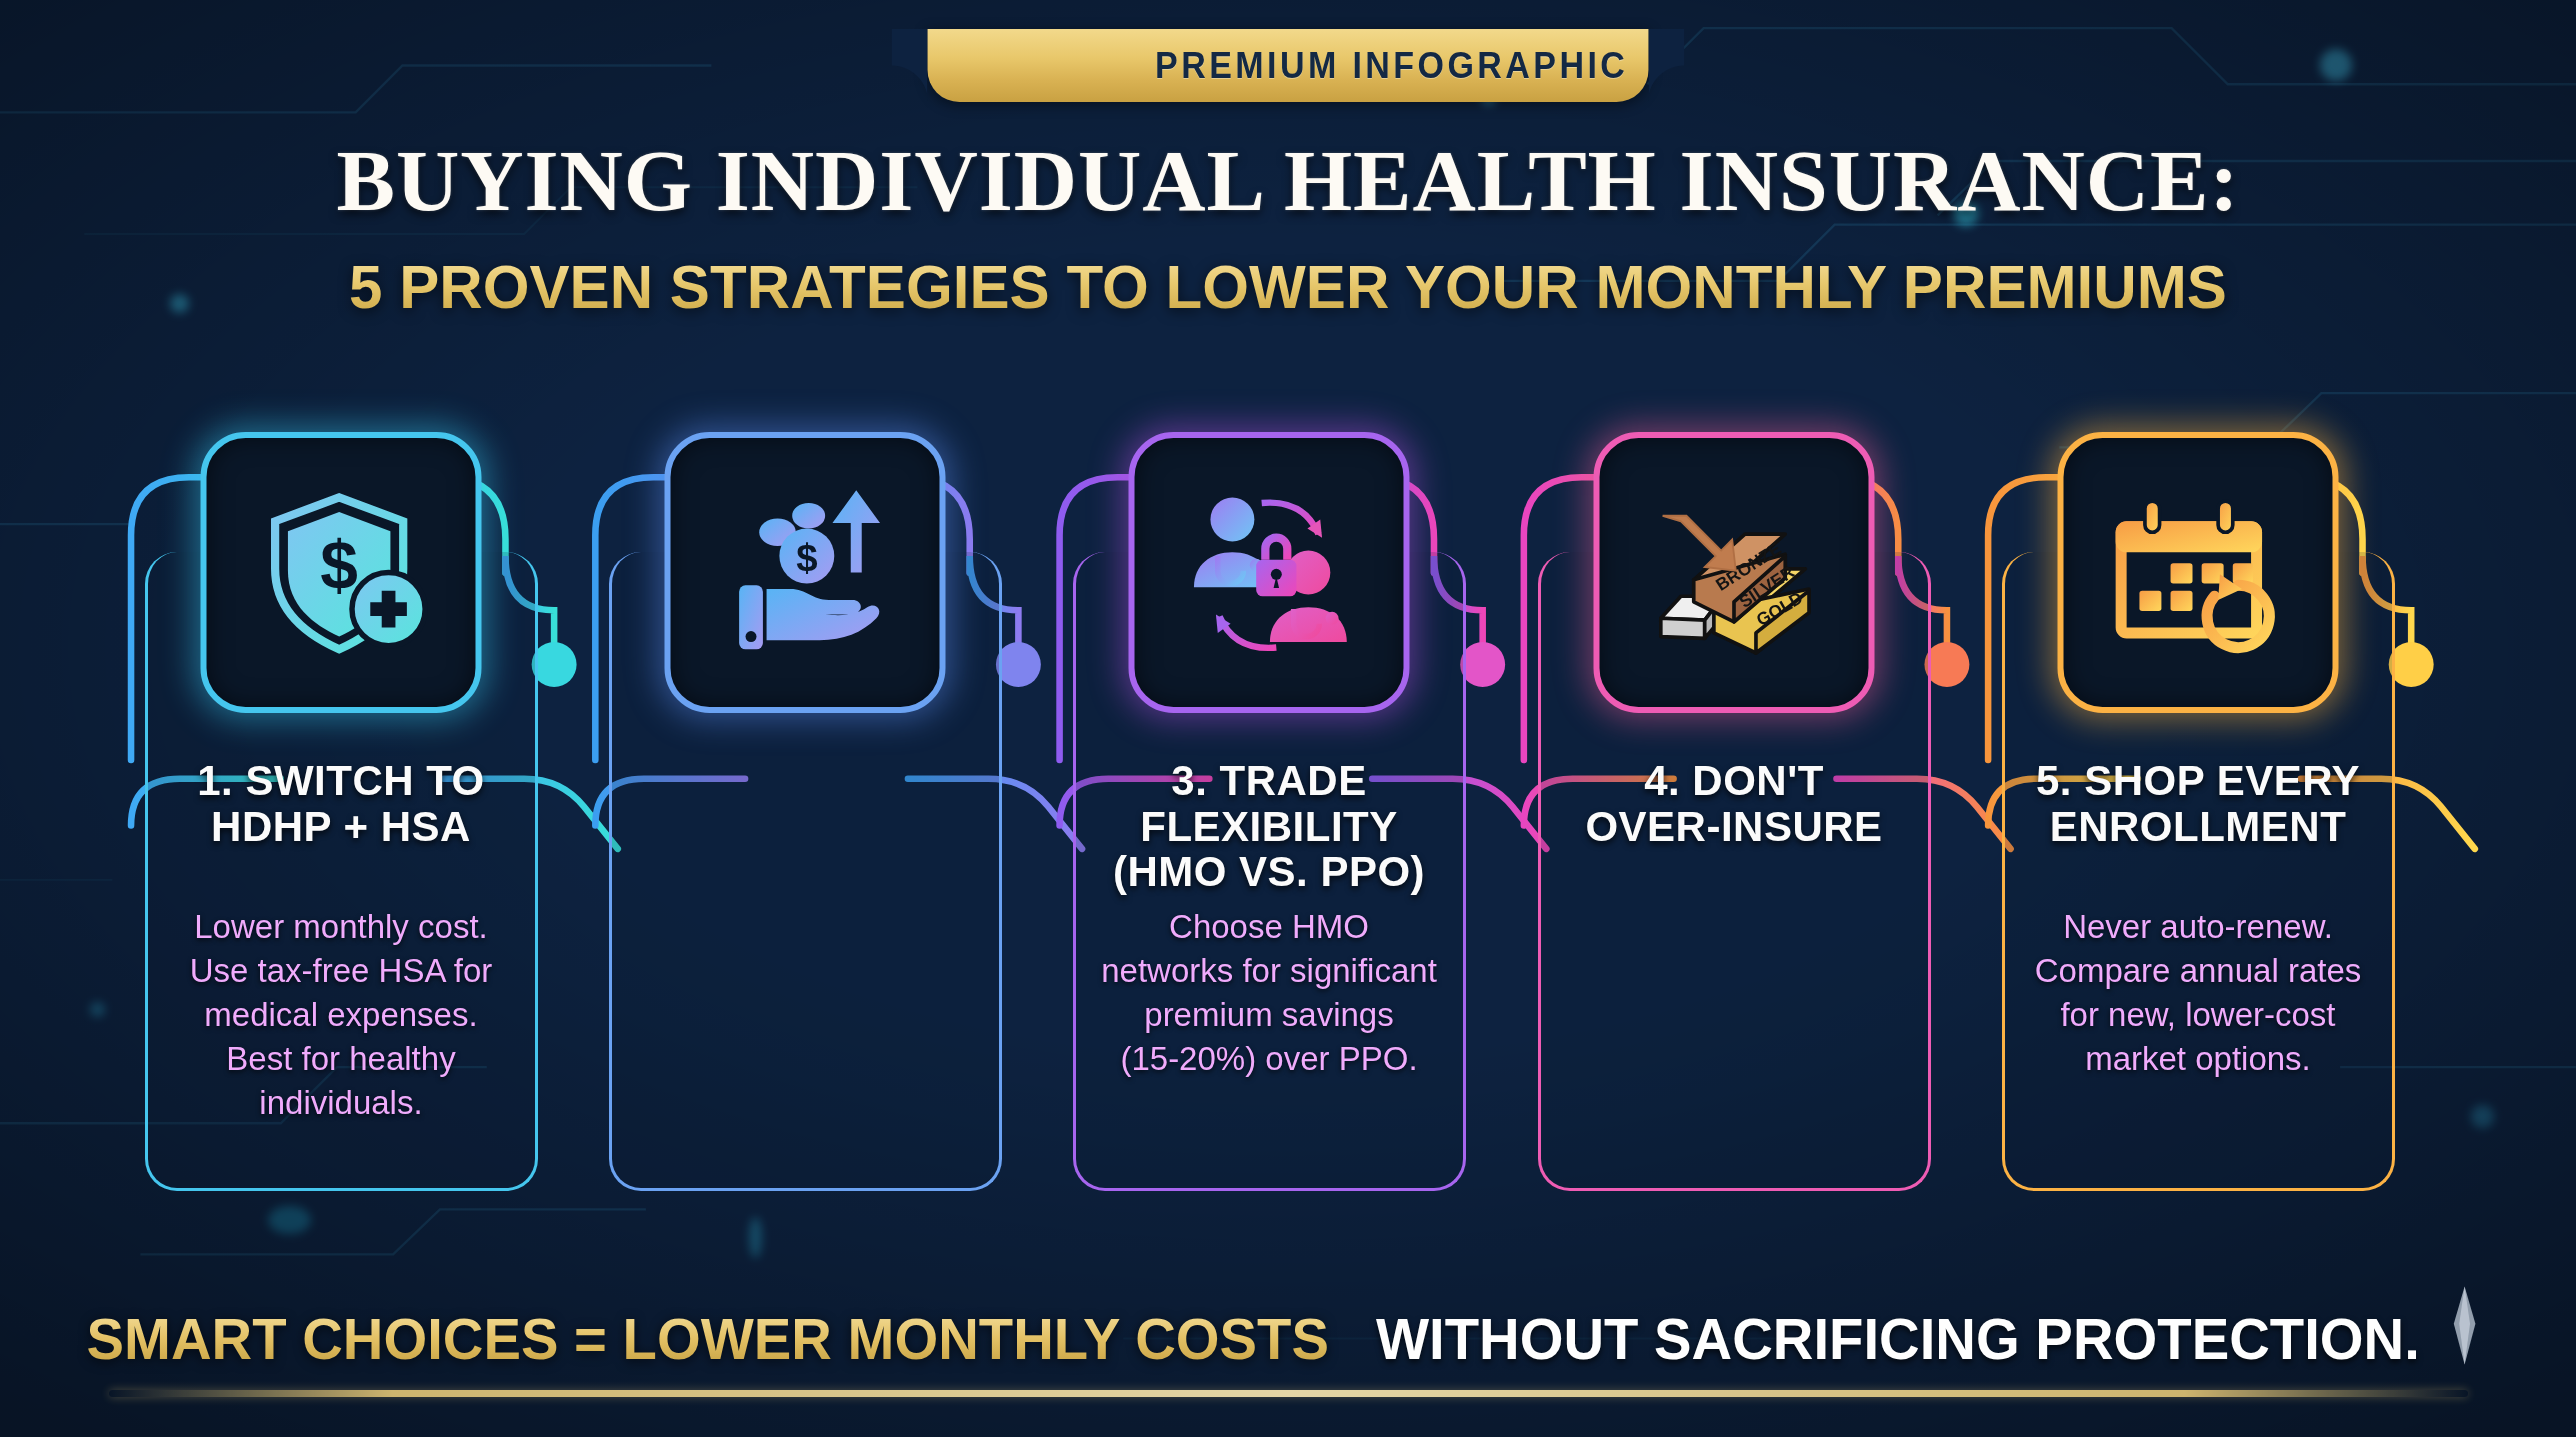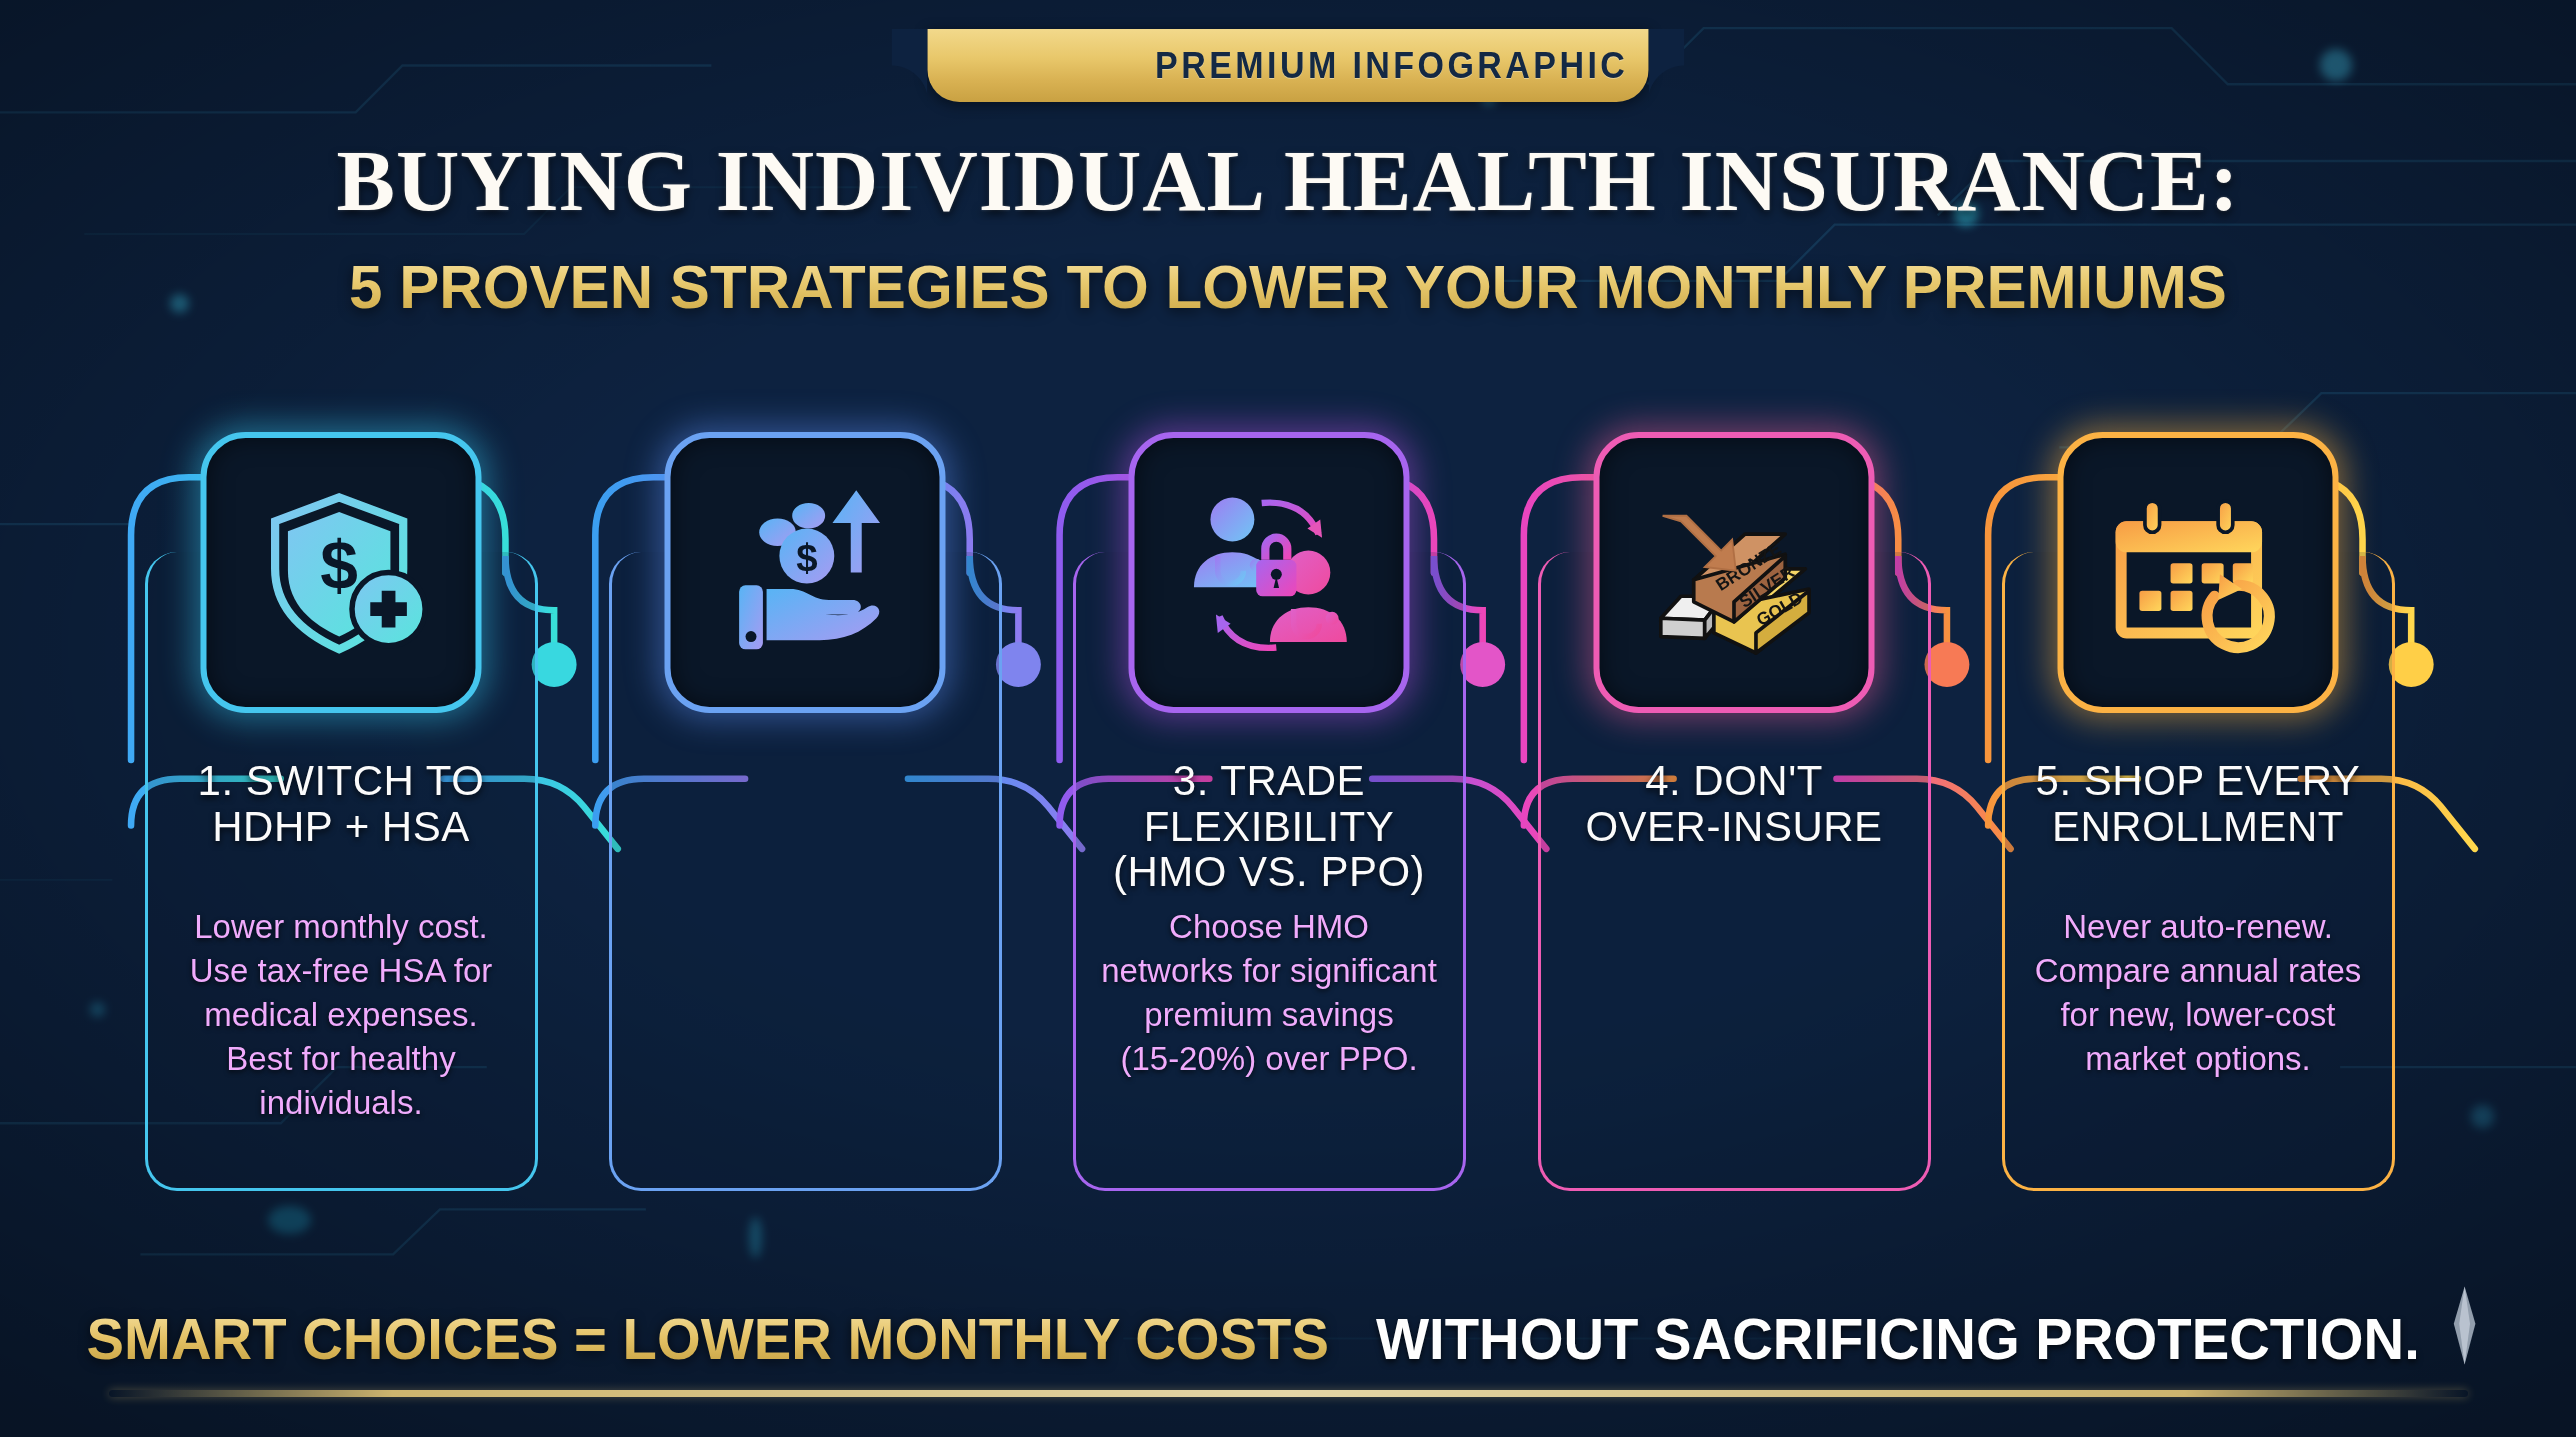--- a/index.html
+++ b/index.html
@@ -95,21 +95,21 @@
     border:6.6px solid var(--c1);
     box-shadow:0 0 32px 6.6px var(--glow), inset 0 0 24px rgba(0,0,0,.55);
     display:flex; align-items:center; justify-content:center;
     z-index:4;
   }
   .icon-tile svg { width:183px; height:183px; display:block; }
 
   .card-head {
     position:absolute; left:7.5px; right:7.5px; top:326px;
     text-align:center;
-    font-size:42px; font-weight:400; line-height:1.08;
+    font-size:42px; font-weight:700; line-height:1.08;
     color:#fbfbfb; letter-spacing:0.5px;
     text-shadow:0 2.8px 6.6px rgba(0,0,0,.75);
     white-space:pre-line;
   }
   .card-body {
     position:absolute; left:24px; right:24px; top:473px;
     text-align:center;
     font-size:33px; line-height:1.33;
     color:#f0abfc;
     text-shadow:0 1.9px 5.6px rgba(0,0,0,.75);

